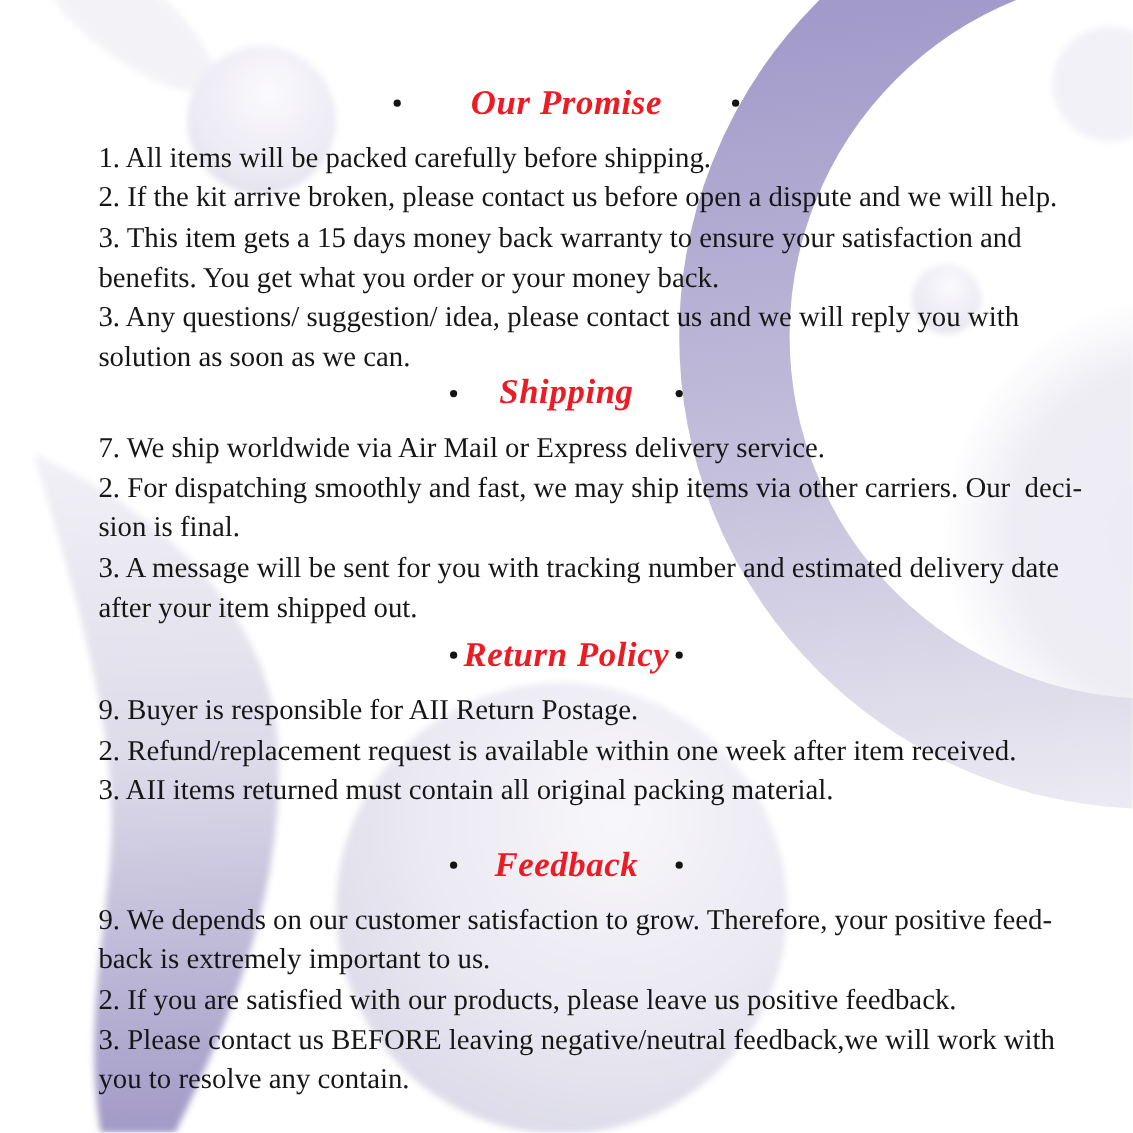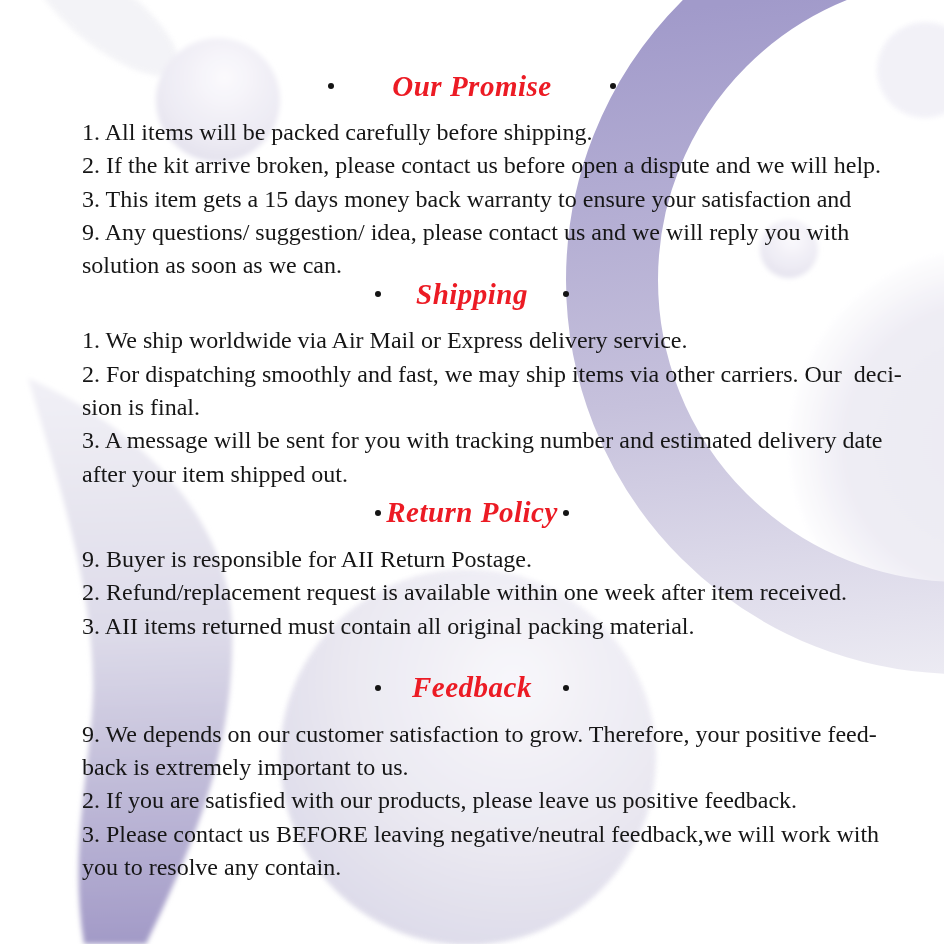--- a/index.html
+++ b/index.html
@@ -105,31 +105,32 @@
 
     <div class="heading h1">
       <span class="dot"></span>
       <span class="title">Our Promise</span>
       <span class="dot"></span>
     </div>
     <div class="body">
       <div class="line">1. All items will be packed carefully before shipping.</div>
       <div class="line">2. If the kit arrive broken, please contact us before open a dispute and we will help.</div>
       <div class="line">3. This item gets a 15 days money back warranty to ensure your satisfaction and</div>
-      <div class="line">9. Any questions/ suggestion/ idea, please contact us and we will reply you with</div>
+      <div class="line">benefits. You get what you order or your money back.</div>
+      <div class="line">3. Any questions/ suggestion/ idea, please contact us and we will reply you with</div>
       <div class="line">solution as soon as we can.</div>
     </div>
 
     <div class="heading h2">
       <span class="dot"></span>
       <span class="title">Shipping</span>
       <span class="dot"></span>
     </div>
     <div class="body">
-      <div class="line">1. We ship worldwide via Air Mail or Express delivery service.</div>
+      <div class="line">7. We ship worldwide via Air Mail or Express delivery service.</div>
       <div class="line">2. For dispatching smoothly and fast, we may ship items via other carriers. Our  deci-</div>
       <div class="line">sion is final.</div>
       <div class="line">3. A message will be sent for you with tracking number and estimated delivery date</div>
       <div class="line">after your item shipped out.</div>
     </div>
 
     <div class="heading h3">
       <span class="dot"></span>
       <span class="title">Return Policy</span>
       <span class="dot"></span>

